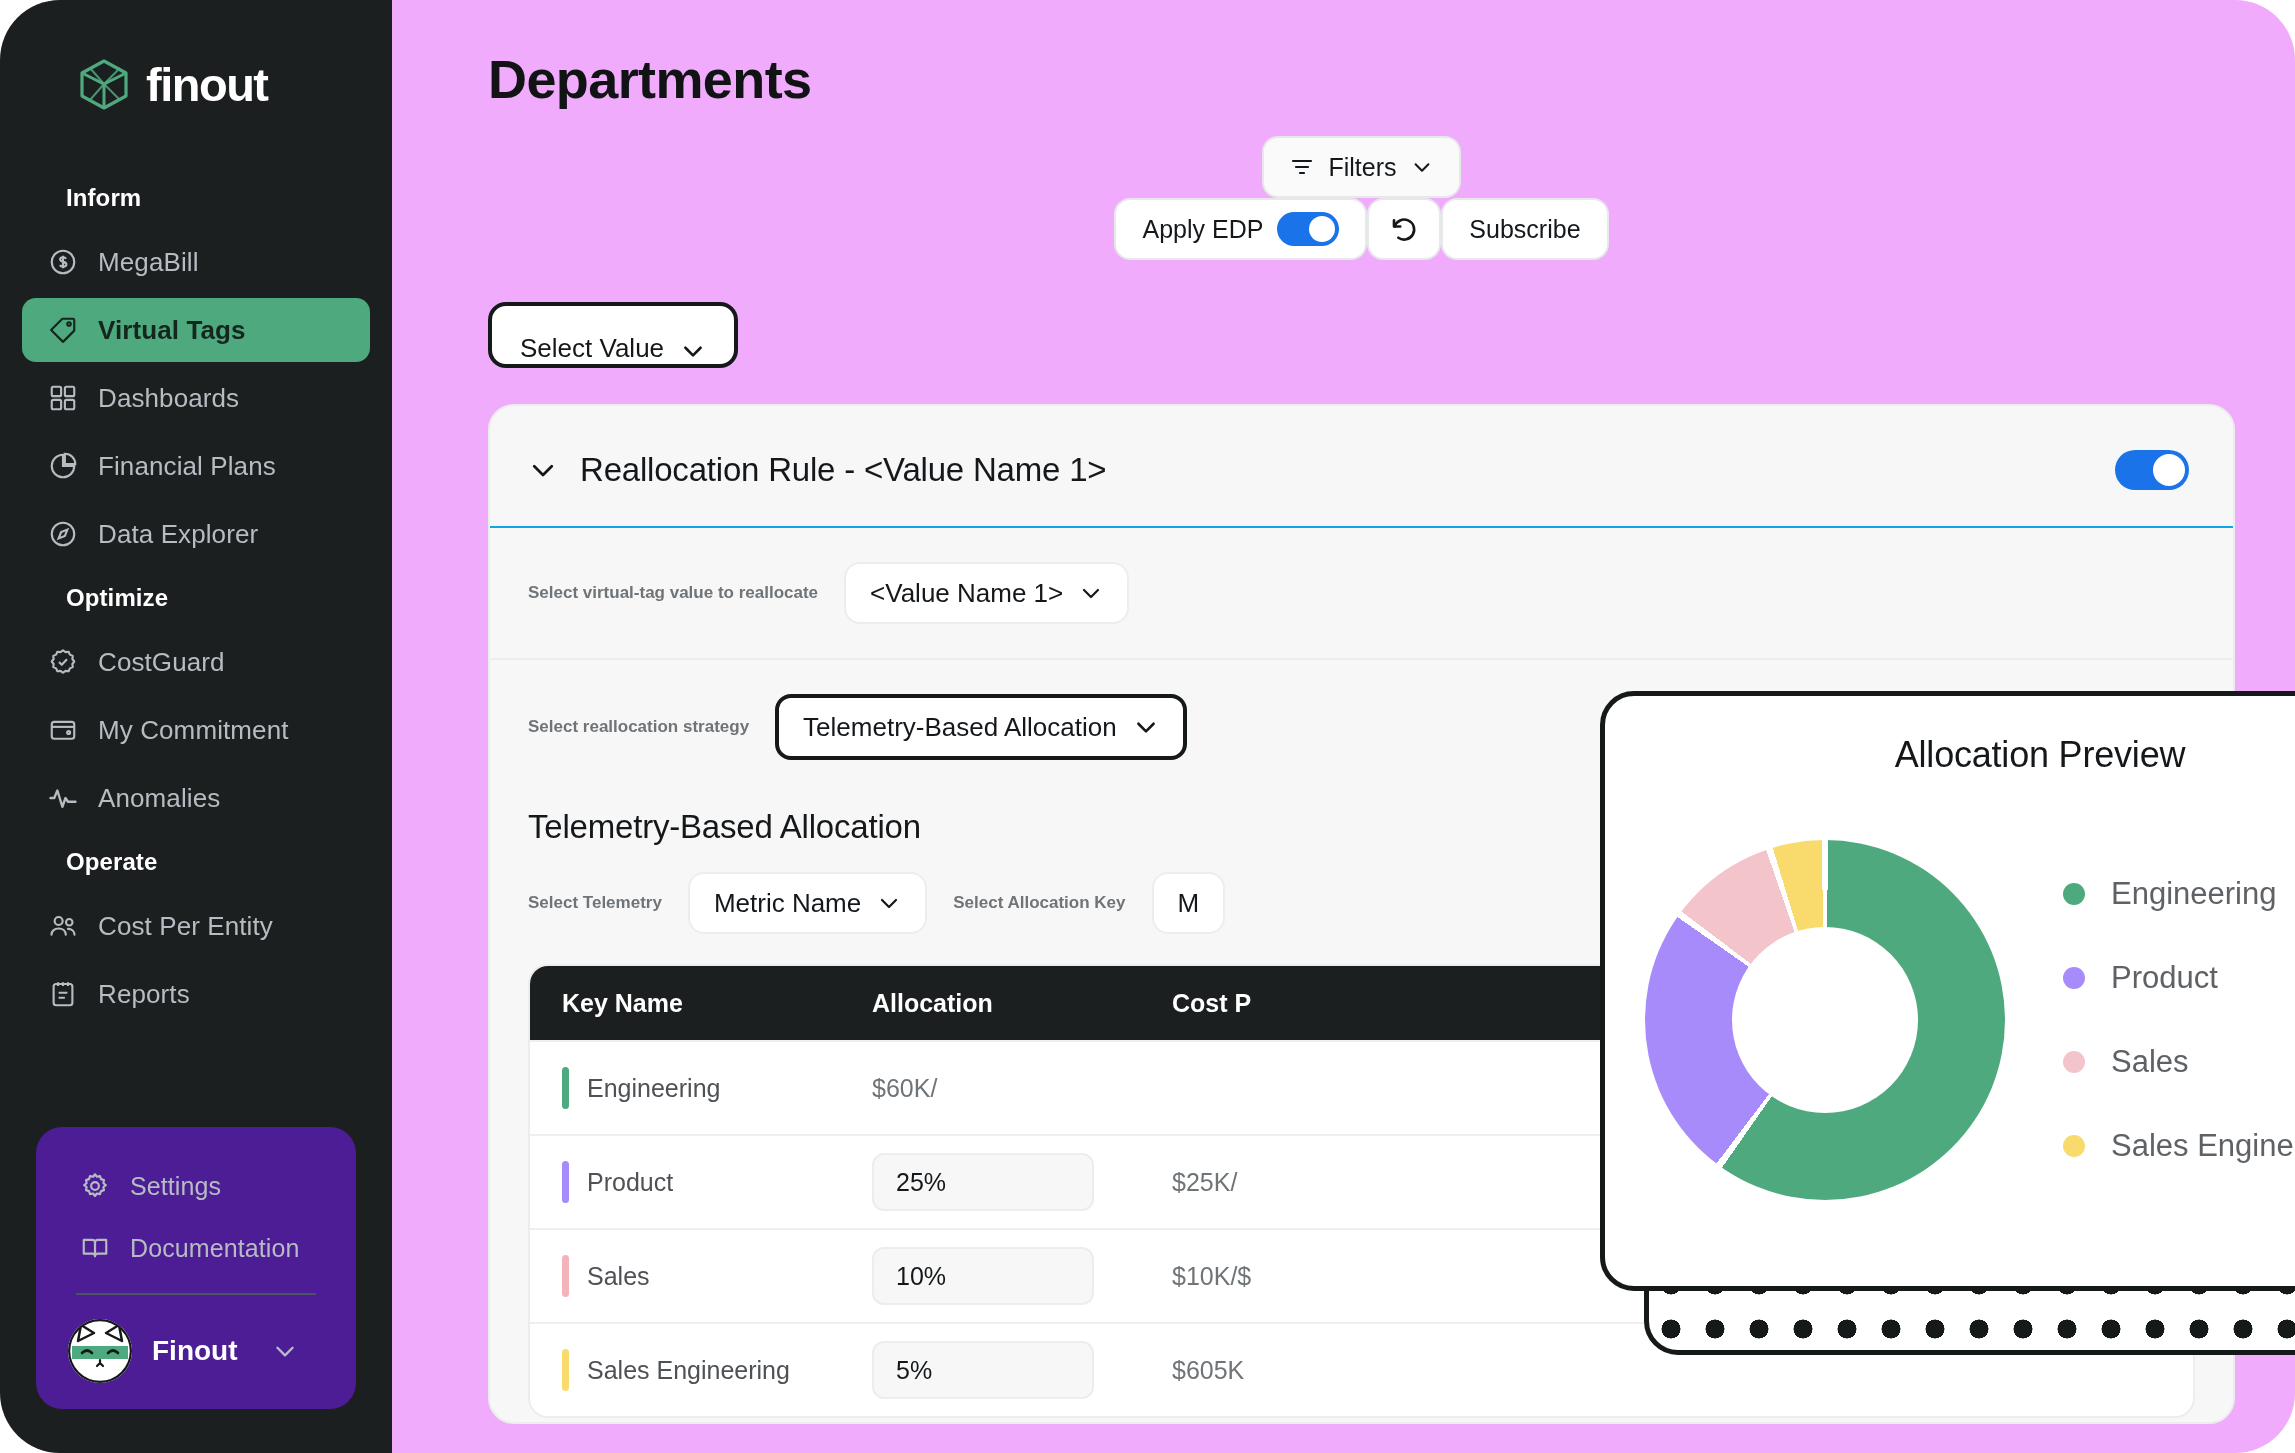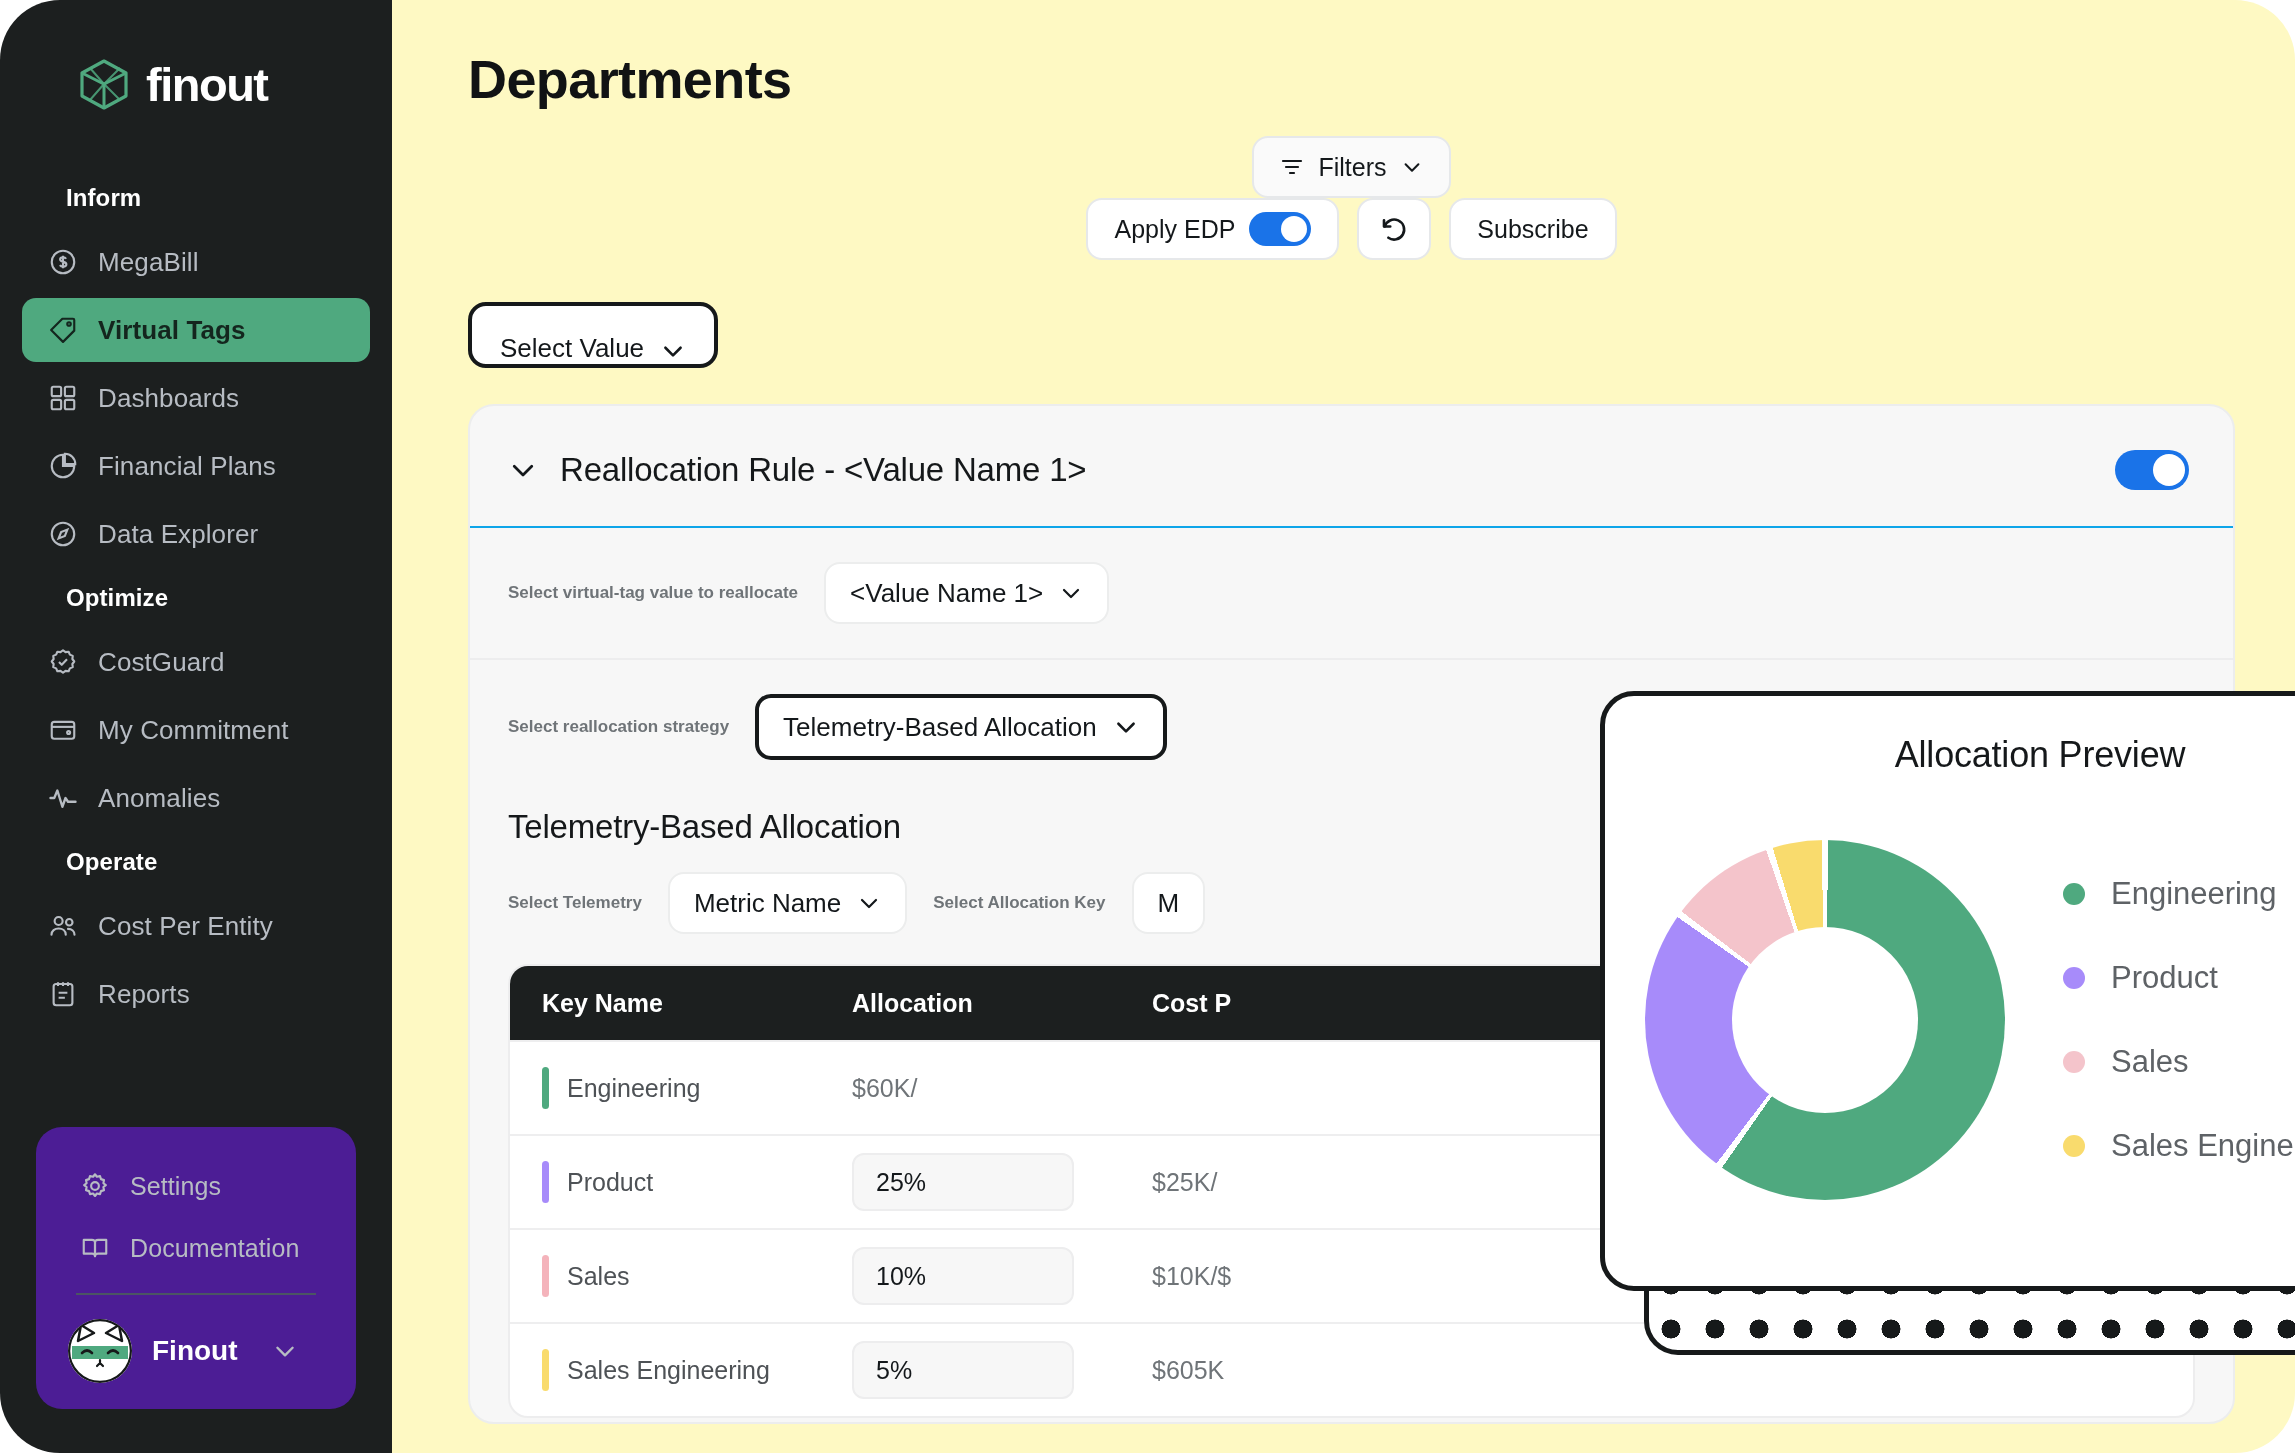--- a/index.html
+++ b/index.html
@@ -69,23 +69,23 @@
     width: 64px; height: 64px; border-radius: 50%;
     background: #ffffff; flex: none; position: relative; overflow: hidden;
   }
   .profile-name { color: #ffffff; font-size: 28px; font-weight: 600; }
   .profile-chev { margin-left: 14px; }
 
   
   .main {
     position: relative;
     flex: 1; height: 1453px;
-    background: #fef9c3;
+    background: #f0abfc;
     border-radius: 0 60px 60px 0;
-    padding: 48px 60px 0 76px;
+    padding: 48px 60px 0 96px;
     overflow: hidden;
   }
   .page-title {
     font-size: 54px; font-weight: 700; color: #111314;
     letter-spacing: -.6px; margin-bottom: 26px;
   }
 
   .toolbar-row {
     display: flex; align-items: center; justify-content: space-between;
     margin-bottom: 42px;
@@ -93,21 +93,21 @@
   }
   .btn {
     display: inline-flex; align-items: center; gap: 14px;
     height: 62px; padding: 0 26px;
     border: 2px solid #e6e8ea; border-radius: 16px;
     background: #ffffff; color: #14181b; font-size: 25px;
     cursor: pointer; white-space: nowrap;
   }
   .btn.ghost { background: #fafafa; }
   .btn.square { width: 74px; padding: 0; justify-content: center; }
-  .toolbar-right { display: flex; align-items: flex-end; gap: 18px; }
+  .toolbar-right { display: flex; align-items: flex-end; }
 
   .toggle {
     width: 62px; height: 34px; border-radius: 20px;
     background: #1a73e8; position: relative; flex: none;
   }
   .toggle::after {
     content: ""; position: absolute; top: 4px; right: 4px;
     width: 26px; height: 26px; border-radius: 50%; background: #ffffff;
   }
   .toggle.lg { width: 74px; height: 40px; }

